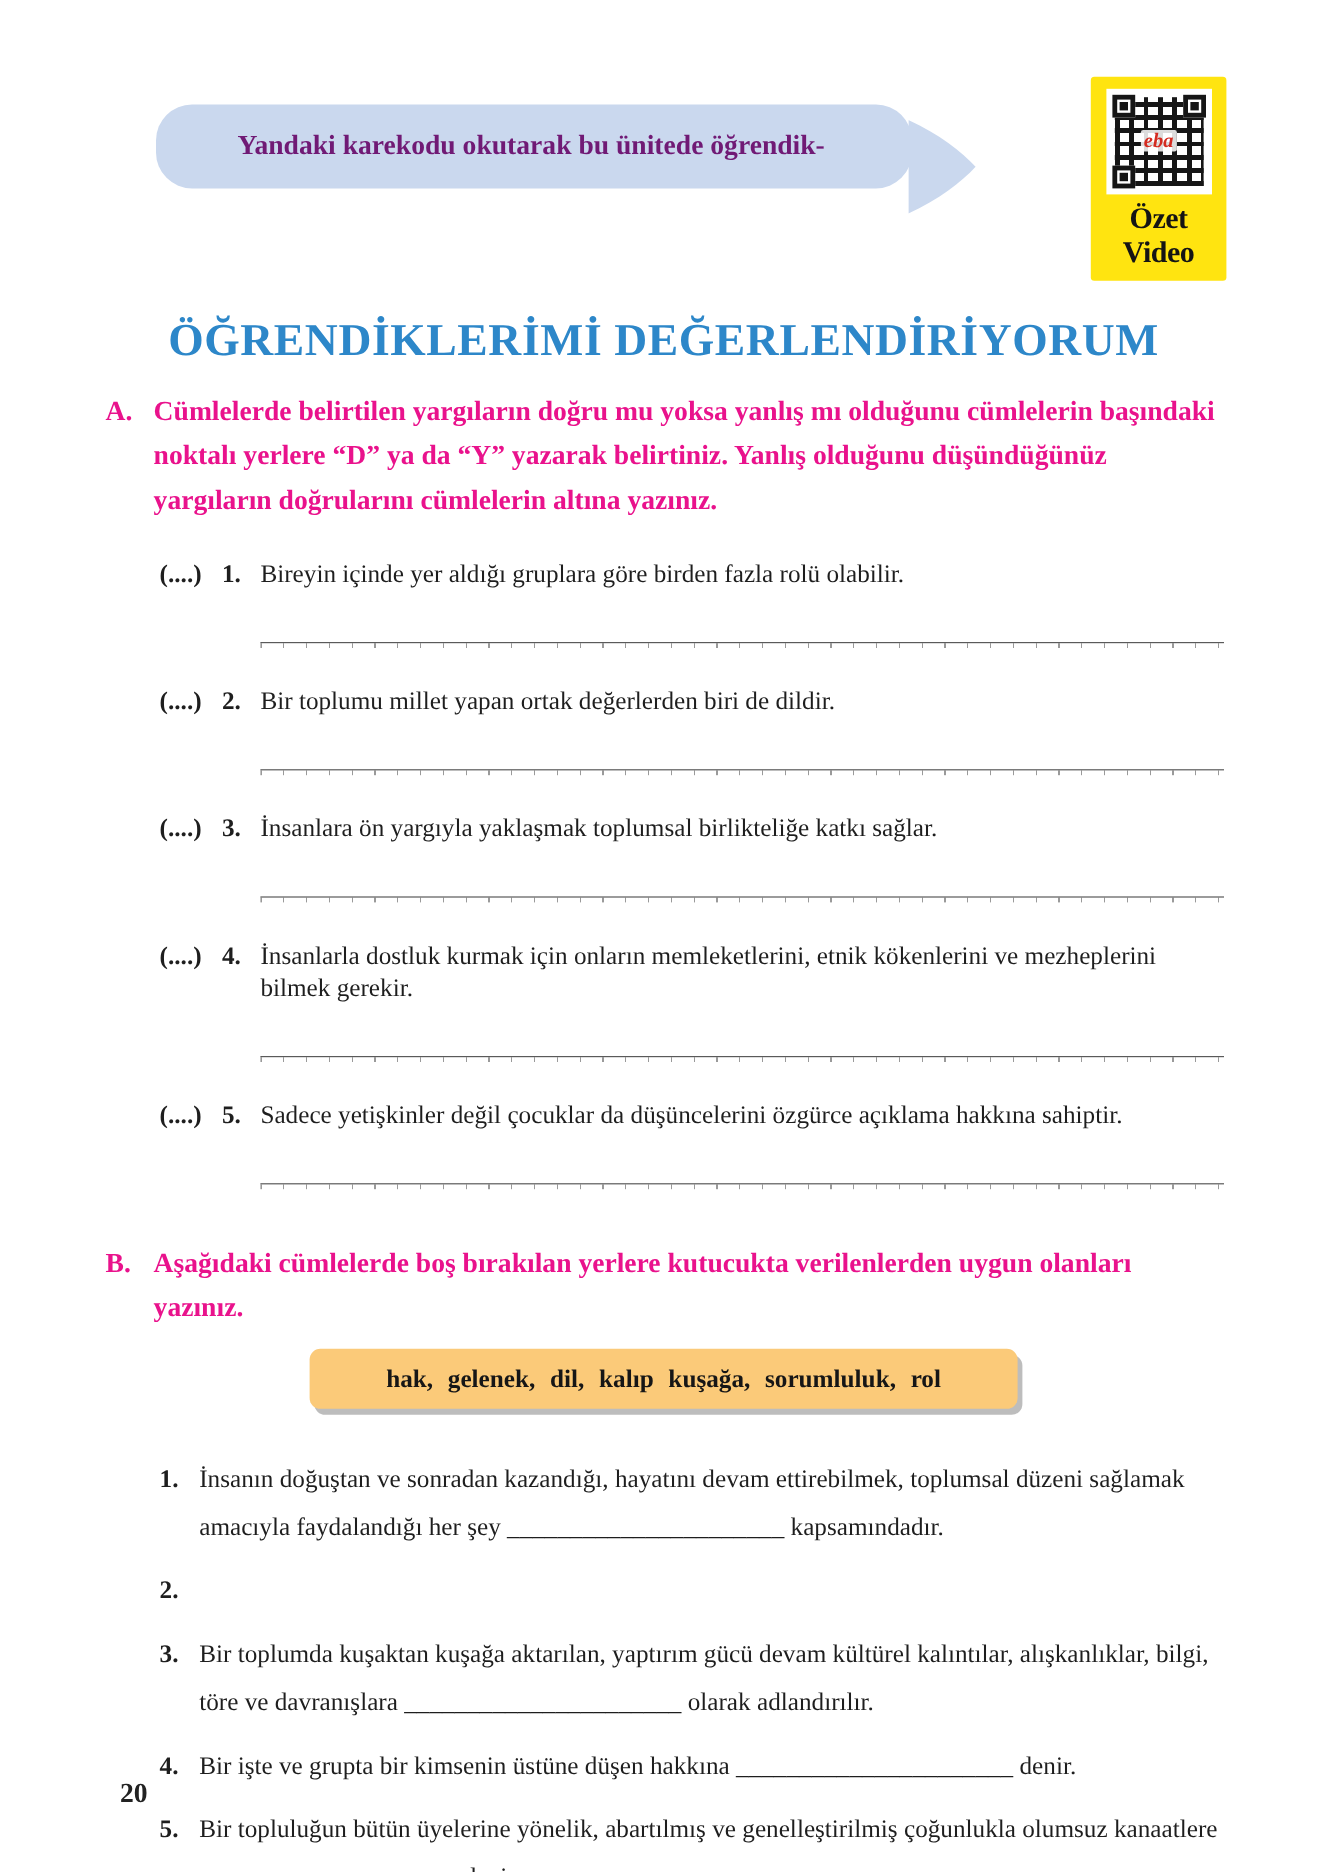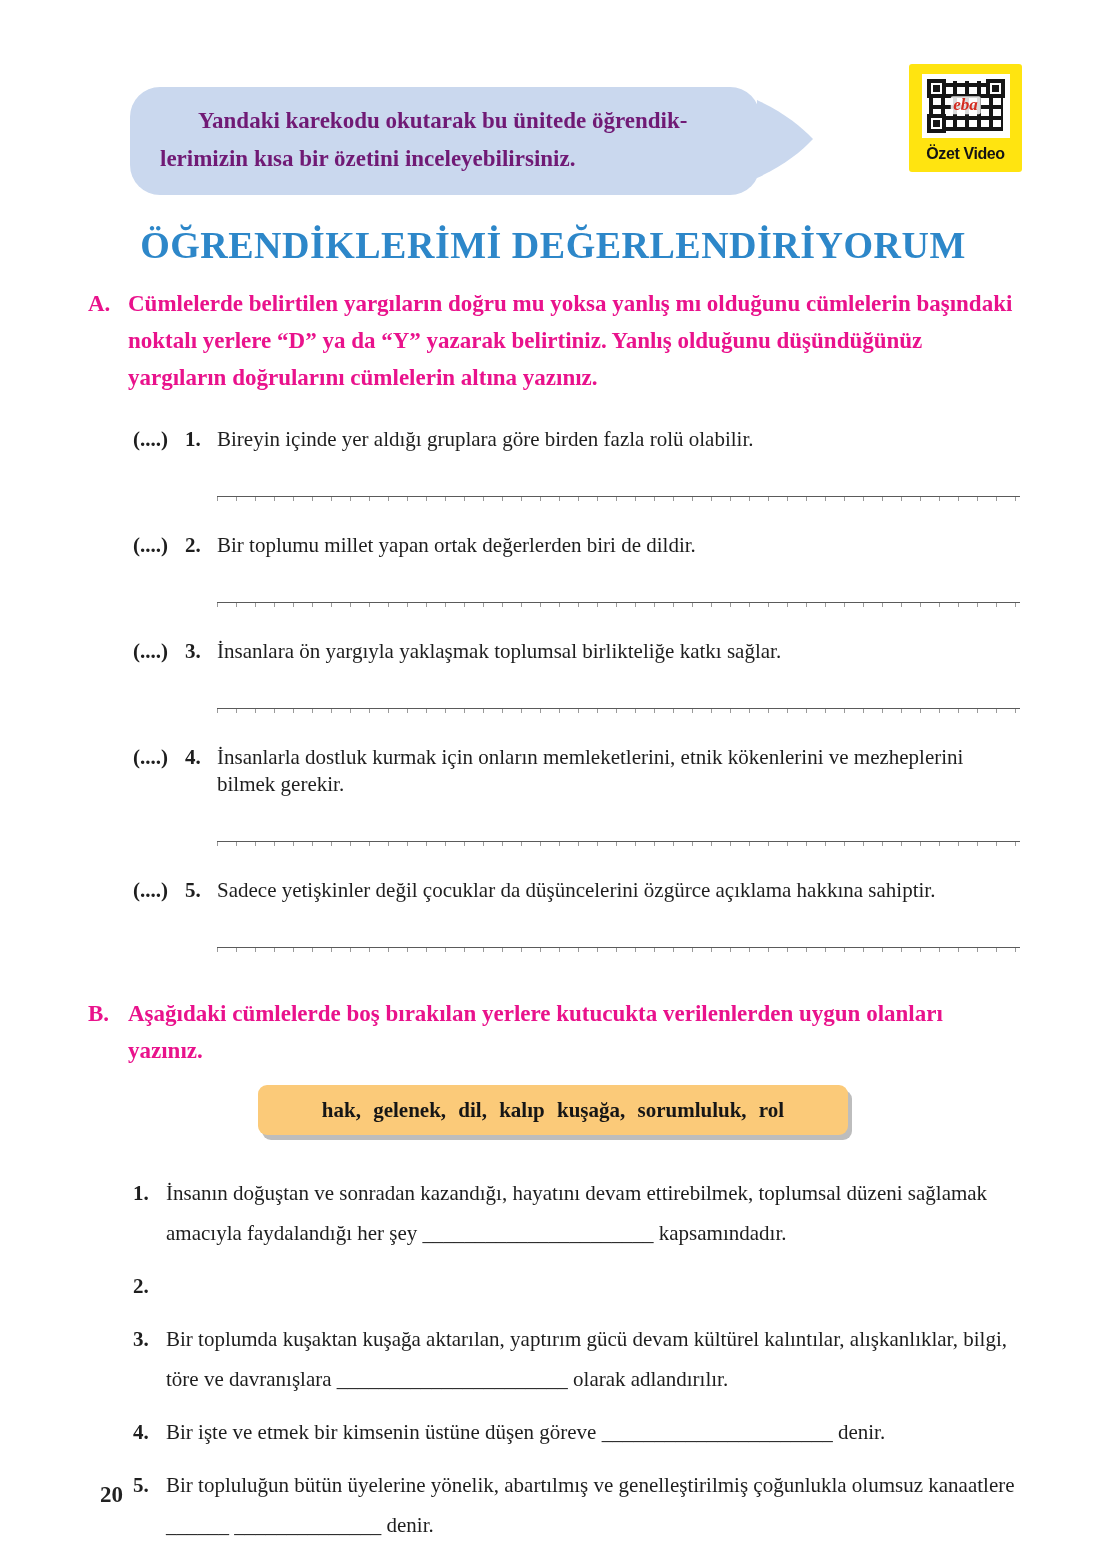--- a/index.html
+++ b/index.html
@@ -29,21 +29,21 @@
   .qr-badge{
     width:113px;
     background:#ffe410;
     border-radius:3px;
     padding:10px 0 9px;
     text-align:center;
     flex:none;
   }
   .qr-box{
     position:relative;
-    width:88px;height:64px;
+    width:88px;height:88px;
     margin:0 auto;
     background:#ffffff;
     text-decoration:underline;
   }
   .qr-pattern{
     position:absolute;inset:7px;
     background:
       repeating-linear-gradient(0deg,#161616 0 4px,transparent 4px 11px),
       repeating-linear-gradient(90deg,#161616 0 4px,transparent 4px 12px);
   }
@@ -54,22 +54,22 @@
   .finder.bl{left:5px;bottom:5px;}
   .eba-logo{
     position:absolute;left:50%;top:50%;transform:translate(-50%,-54%);
     font-family:"Liberation Serif",serif;
     font-style:italic;font-weight:bold;font-size:17px;color:#d42b20;
     background:rgba(255,255,255,.85);
     padding:0 3px;border-radius:2px;line-height:18px;
   }
   .qr-caption{
     margin-top:7px;
-    font-family:Liberation Sans, sans-serif;
-    font-weight:bold;font-size:16px;color:#141414;letter-spacing:-0.4px;
+    font-family:Liberation Serif, serif;
+    font-weight:bold;font-size:25px;color:#141414;letter-spacing:-0.4px;
   }
   
   .page-title{
     margin-top:28px;
     text-align:center;
     font-size:38px;font-weight:bold;
     color:#2d87c9;
     letter-spacing:0.5px;
   }
   
@@ -123,21 +123,20 @@
 </style>
 </head>
 <body>
 
 <div class="page">
 
   <div class="intro-row">
     <div class="bubble-wrap">
       <div class="bubble">
         <div class="bubble-line1">Yandaki karekodu okutarak bu ünitede öğrendik-</div>
-        <div class="bubble-line2">lerimizin kısa bir özetini inceleyebilirsiniz.</div>
       </div>
       <svg class="bubble-tail" width="58" height="86" viewBox="0 0 58 86">
         <path d="M0 4 C26 16 44 30 56 43 C44 56 26 70 0 82 Z" fill="#cad8ee"></path>
       </svg>
     </div>
     <div class="qr-badge">
       <div class="qr-box">
         <div class="qr-pattern"></div>
         <div class="finder tl"></div>
         <div class="finder tr"></div>
@@ -224,21 +223,21 @@
       <span class="num">2.</span>
     </div>
 
     <div class="fill-item">
       <span class="num">3.</span>
       <span class="txt">Bir toplumda kuşaktan kuşağa aktarılan, yaptırım gücü devam kültürel kalıntılar, alışkanlıklar, bilgi, töre ve davranışlara ______________________ olarak adlandırılır.</span>
     </div>
 
     <div class="fill-item">
       <span class="num">4.</span>
-      <span class="txt">Bir işte ve etmek bir kimsenin üstüne düşen göreve ______________________ denir.</span>
+      <span class="txt">Bir işte ve grupta bir kimsenin üstüne düşen hakkına ______________________ denir.</span>
     </div>
 
     <div class="fill-item">
       <span class="num">5.</span>
       <span class="txt">Bir topluluğun bütün üyelerine yönelik, abartılmış ve genelleştirilmiş çoğunlukla olumsuz kanaatlere ______  ______________ denir.</span>
     </div>
 
   </div>
 
   <div class="page-number">20</div>

